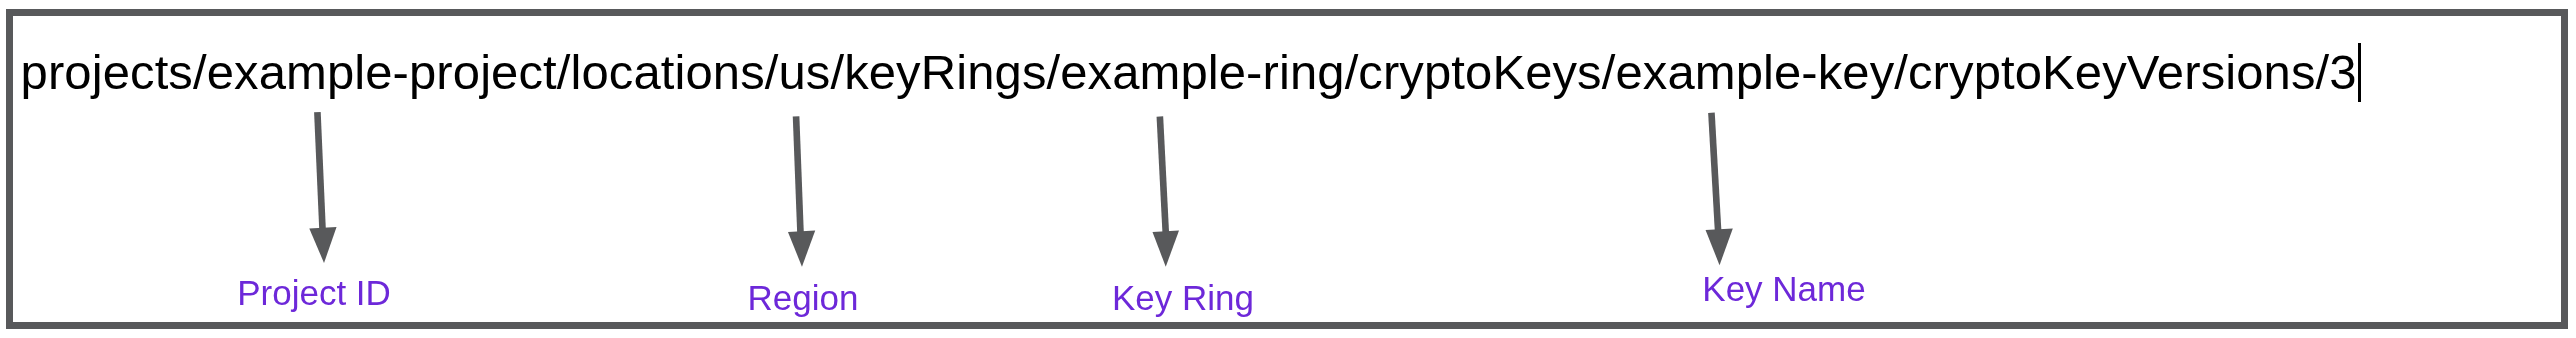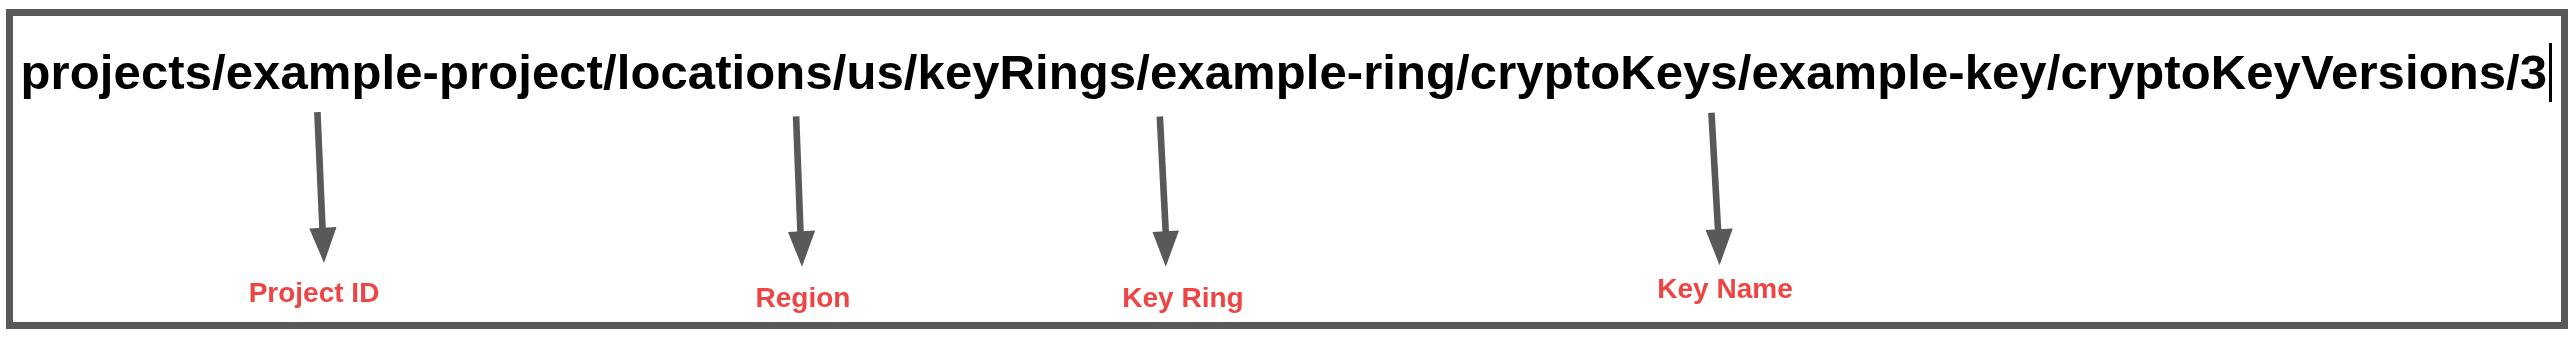--- a/index.html
+++ b/index.html
@@ -7,21 +7,20 @@
     padding: 0;
     background: #ffffff;
   }
   .canvas {
     position: relative;
     width: 2576px;
     height: 339px;
     background: #ffffff;
     font-family: "Liberation Sans", sans-serif;
     overflow: hidden;
-    font-weight: bold;
   }
   
   .frame {
     position: absolute;
     left: 5.9px;
     top: 8.8px;
     width: 2562px;
     height: 320px;
     border: 7.4px solid #58595b;
     box-sizing: border-box;
@@ -53,29 +52,29 @@
     left: 0;
     top: 0;
     width: 2576px;
     height: 339px;
     pointer-events: none;
   }
   
   .ann-label {
     position: absolute;
     transform: translateX(-50%);
-    font-size: 28px;
+    font-size: 35px;
     line-height: 35px;
-    color: #ef4444;
+    color: #6d28d9;
     white-space: nowrap;
   }
   .lbl-project-id { left: 314px;  top: 275px; }
   .lbl-region     { left: 803px; top: 280px; text-align: center; }
   .lbl-key-ring   { left: 1183px; top: 280px; }
-  .lbl-key-name   { left: 1725px; top: 271px; }
+  .lbl-key-name   { left: 1784px; top: 271px; }
 </style>
 </head>
 <body>
 
 <div class="canvas">
 
   <div class="frame"></div>
 
   <div class="path-line">
     <span>projects/example-project/locations/us/keyRings/example-ring/cryptoKeys/example-key/cryptoKeyVersions/3</span><span class="text-cursor"></span>

